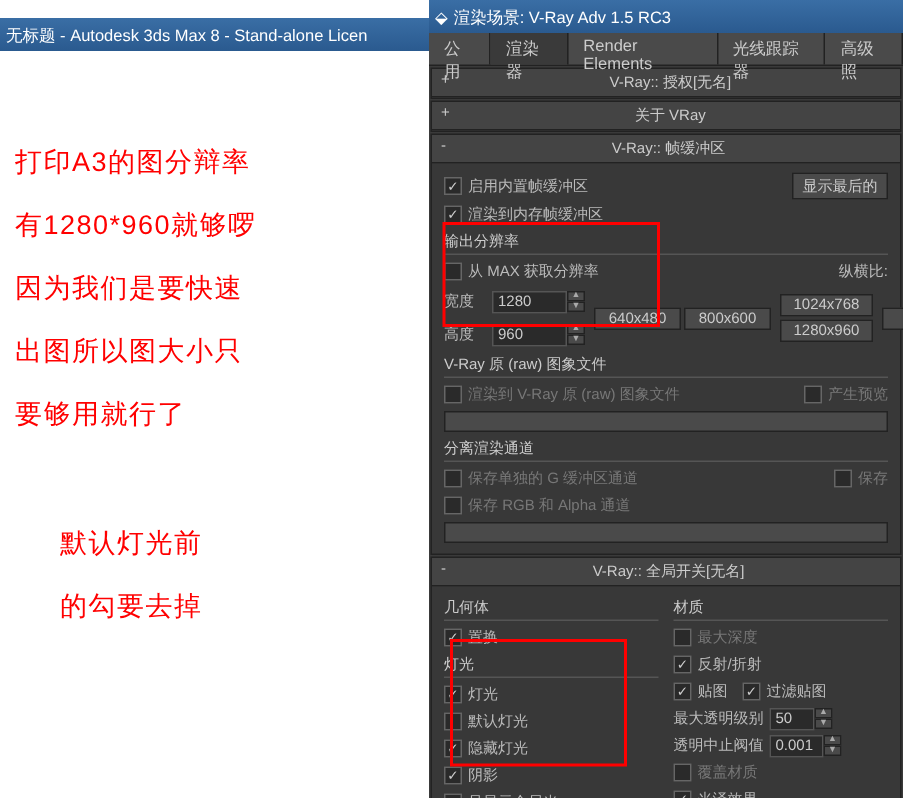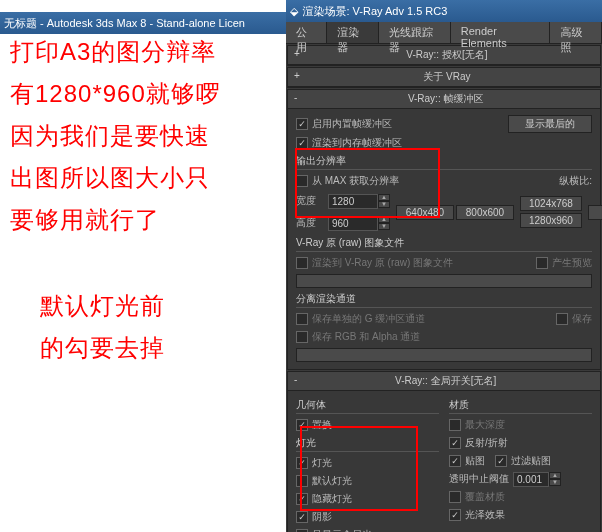--- a/index.html
+++ b/index.html
@@ -1,36 +1,36 @@
 <!DOCTYPE html>
 <html><head>
 <meta charset="utf-8">
 <style>
 *{margin:0;padding:0;box-sizing:border-box;font-family:"Microsoft YaHei",sans-serif;}
 body{width:602px;height:532px;overflow:hidden;position:relative;background:#fff;}
 .left-pane{position:absolute;left:0;top:12px;width:286px;height:532px;background:#fff;}
 .titlebar-left{height:22px;background:linear-gradient(#3a6ea5,#2a5a8f);color:#fff;font-size:11px;display:flex;align-items:center;padding:0 4px;}
-.left-text{padding:0 10px;color:#f00;font-size:24px;line-height:36px;letter-spacing:1px;}
+.left-text{padding:12px 10px;color:#f00;font-size:18px;line-height:36px;letter-spacing:1px;margin-top:44px;}
 .left-text p{margin-bottom:6px;}
 .left-text .block2{margin-top:50px;padding-left:30px;}
 .right-pane{position:absolute;left:286px;top:0;width:316px;height:532px;background:#3a3a3a;color:#c8c8c8;font-size:11px;}
 .titlebar-right{height:22px;background:linear-gradient(#3a6ea5,#2a5a8f);color:#fff;font-size:11px;display:flex;align-items:center;padding:0 4px;}
 .tabs{height:22px;background:#4a4a4a;display:flex;border-bottom:1px solid #222;}
 .tab{padding:3px 10px;font-size:11px;color:#ccc;border-right:1px solid #222;cursor:pointer;}
 .tab.active{background:#3a3a3a;}
 .panel{background:#3a3a3a;}
 .rollup{border:1px solid #222;margin:1px;background:#383838;}
 .rollup-header{background:#444;padding:2px 6px;font-size:10px;color:#ccc;text-align:center;border-bottom:1px solid #222;cursor:pointer;}
 .rollup-header.plus::before{content:"+ ";float:left;}
 .rollup-header.minus::before{content:"- ";float:left;}
 .rollup-body{padding:4px 8px;}
 .row{display:flex;align-items:center;gap:4px;margin:2px 0;min-height:16px;}
 .cb{width:12px;height:12px;border:1px solid #666;background:#2a2a2a;display:inline-flex;align-items:center;justify-content:center;font-size:9px;color:#ccc;cursor:pointer;}
 .cb.checked::after{content:"✓";}
-.btn{background:#4a4a4a;border:1px solid #222;padding:1px 16px;font-size:10px;color:#ccc;cursor:pointer;}
+.btn{background:#4a4a4a;border:1px solid #222;padding:1px 6px;font-size:10px;color:#ccc;cursor:pointer;}
 .btn.small{padding:1px 8px;min-width:58px;text-align:center;}
 .spinner{display:flex;align-items:center;}
 .spinner input{width:50px;height:15px;background:#2a2a2a;border:1px solid #555;color:#ccc;font-size:10px;padding:0 3px;}
 .spin-btns{display:flex;flex-direction:column;}
 .spin-btn{width:12px;height:7px;background:#4a4a4a;border:1px solid #222;font-size:6px;line-height:5px;text-align:center;cursor:pointer;color:#aaa;}
 .label{font-size:10px;color:#bbb;}
 .grplabel{font-size:10px;color:#ccc;border-bottom:1px solid #555;margin:3px 0;padding-bottom:1px;}
 .redbox{position:absolute;border:2px solid #f00;pointer-events:none;}
 .dim{color:#777;}
 </style>
@@ -55,22 +55,22 @@
 </div>
 
 <div class="right-pane">
   <div class="titlebar-right">
     <span style="margin-right:4px">⬙</span>
     <span>渲染场景: V-Ray Adv 1.5 RC3</span>
   </div>
   <div class="tabs">
     <div class="tab">公用</div>
     <div class="tab active">渲染器</div>
+    <div class="tab">Render Elements</div>
     <div class="tab">光线跟踪器</div>
-    <div class="tab">Render Elements</div>
     <div class="tab">高级照</div>
   </div>
 
   <div class="panel">
     <div class="rollup">
         <div class="rollup-header plus">V-Ray:: 授权[无名]</div>
       </div>
     <div class="rollup">
         <div class="rollup-header plus">关于 VRay</div>
       </div>
@@ -204,20 +204,30 @@
               <span class="cb checked"></span>
               <span class="label">反射/折射</span>
             </div>
           <div class="row">
               <span class="cb checked"></span>
               <span class="label">贴图</span>
             <span class="cb checked" style="margin-left:6px"></span>
               <span class="label">过滤贴图</span>
             </div>
           <div class="row">
+              <span class="label">最大透明级别</span>
+            <div class="spinner">
+                <input style="width: 30px;" value="50">
+                <div class="spin-btns">
+                  <div class="spin-btn">▲</div>
+                  <div class="spin-btn">▼</div>
+                </div>
+              </div>
+            </div>
+          <div class="row">
               <span class="label">透明中止阀值</span>
             <div class="spinner">
                 <input style="width: 36px;" value="0.001">
                 <div class="spin-btns">
                   <div class="spin-btn">▲</div>
                   <div class="spin-btn">▼</div>
                 </div>
               </div>
             </div>
           <div class="row">

